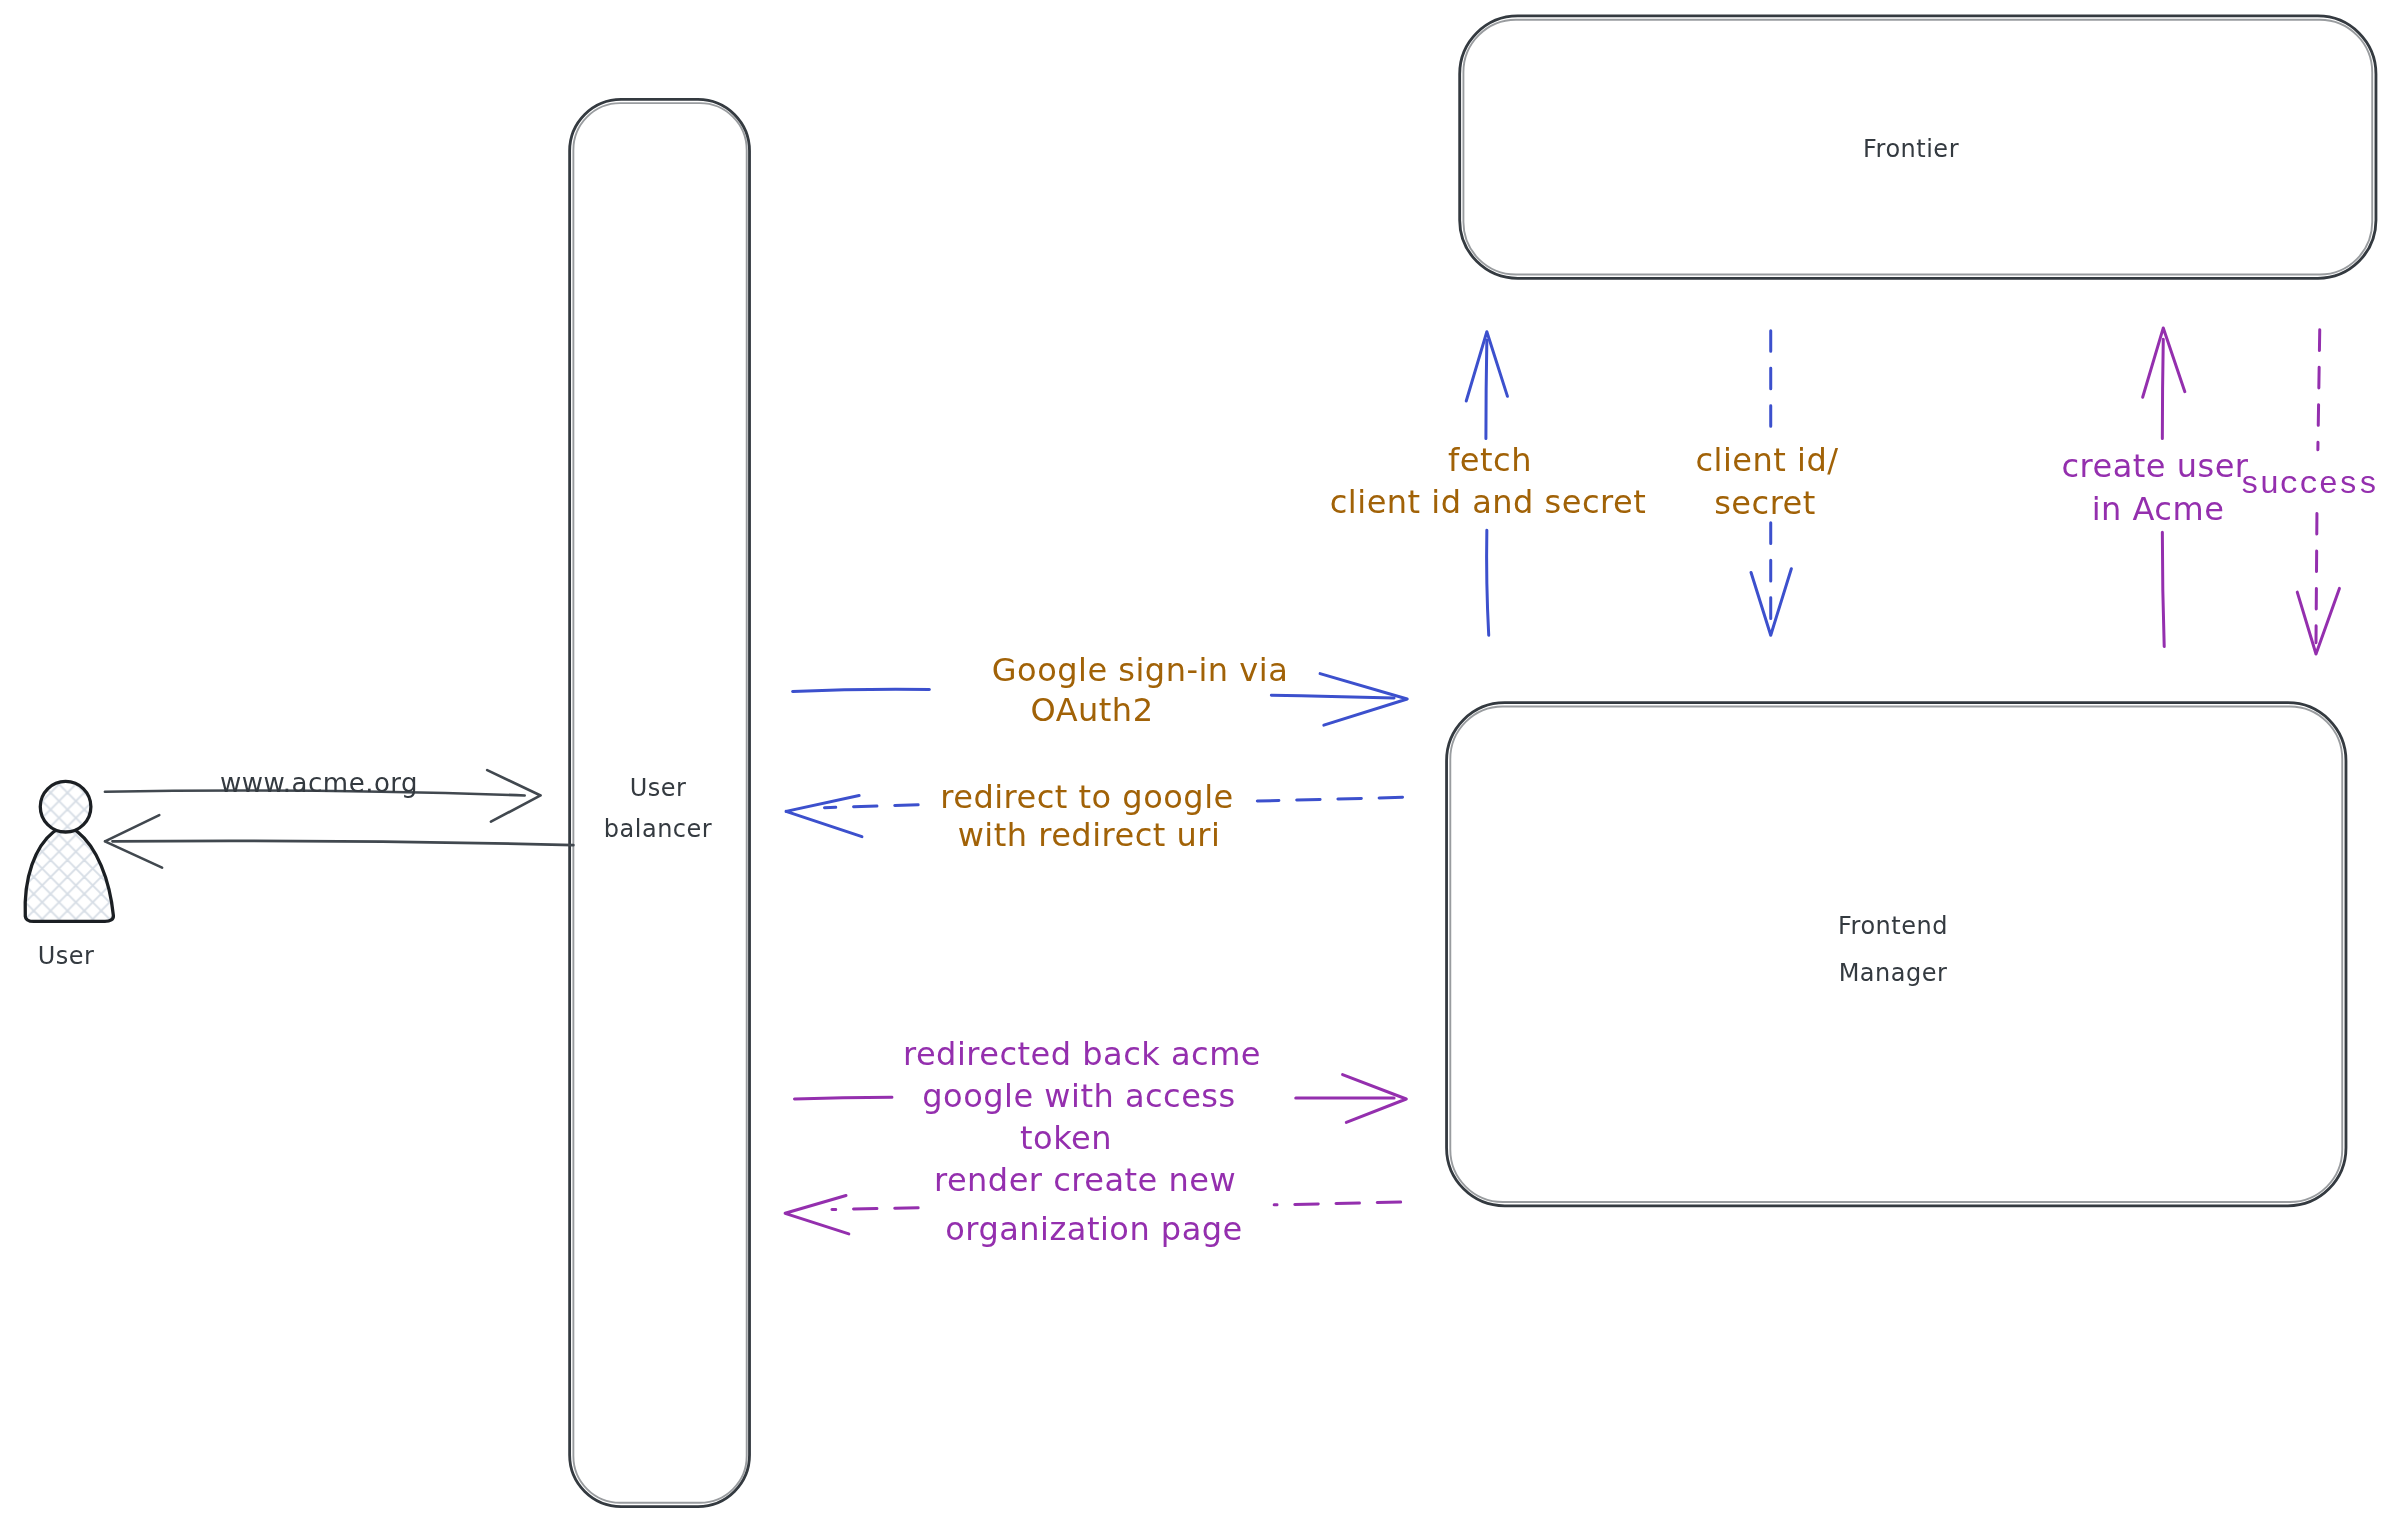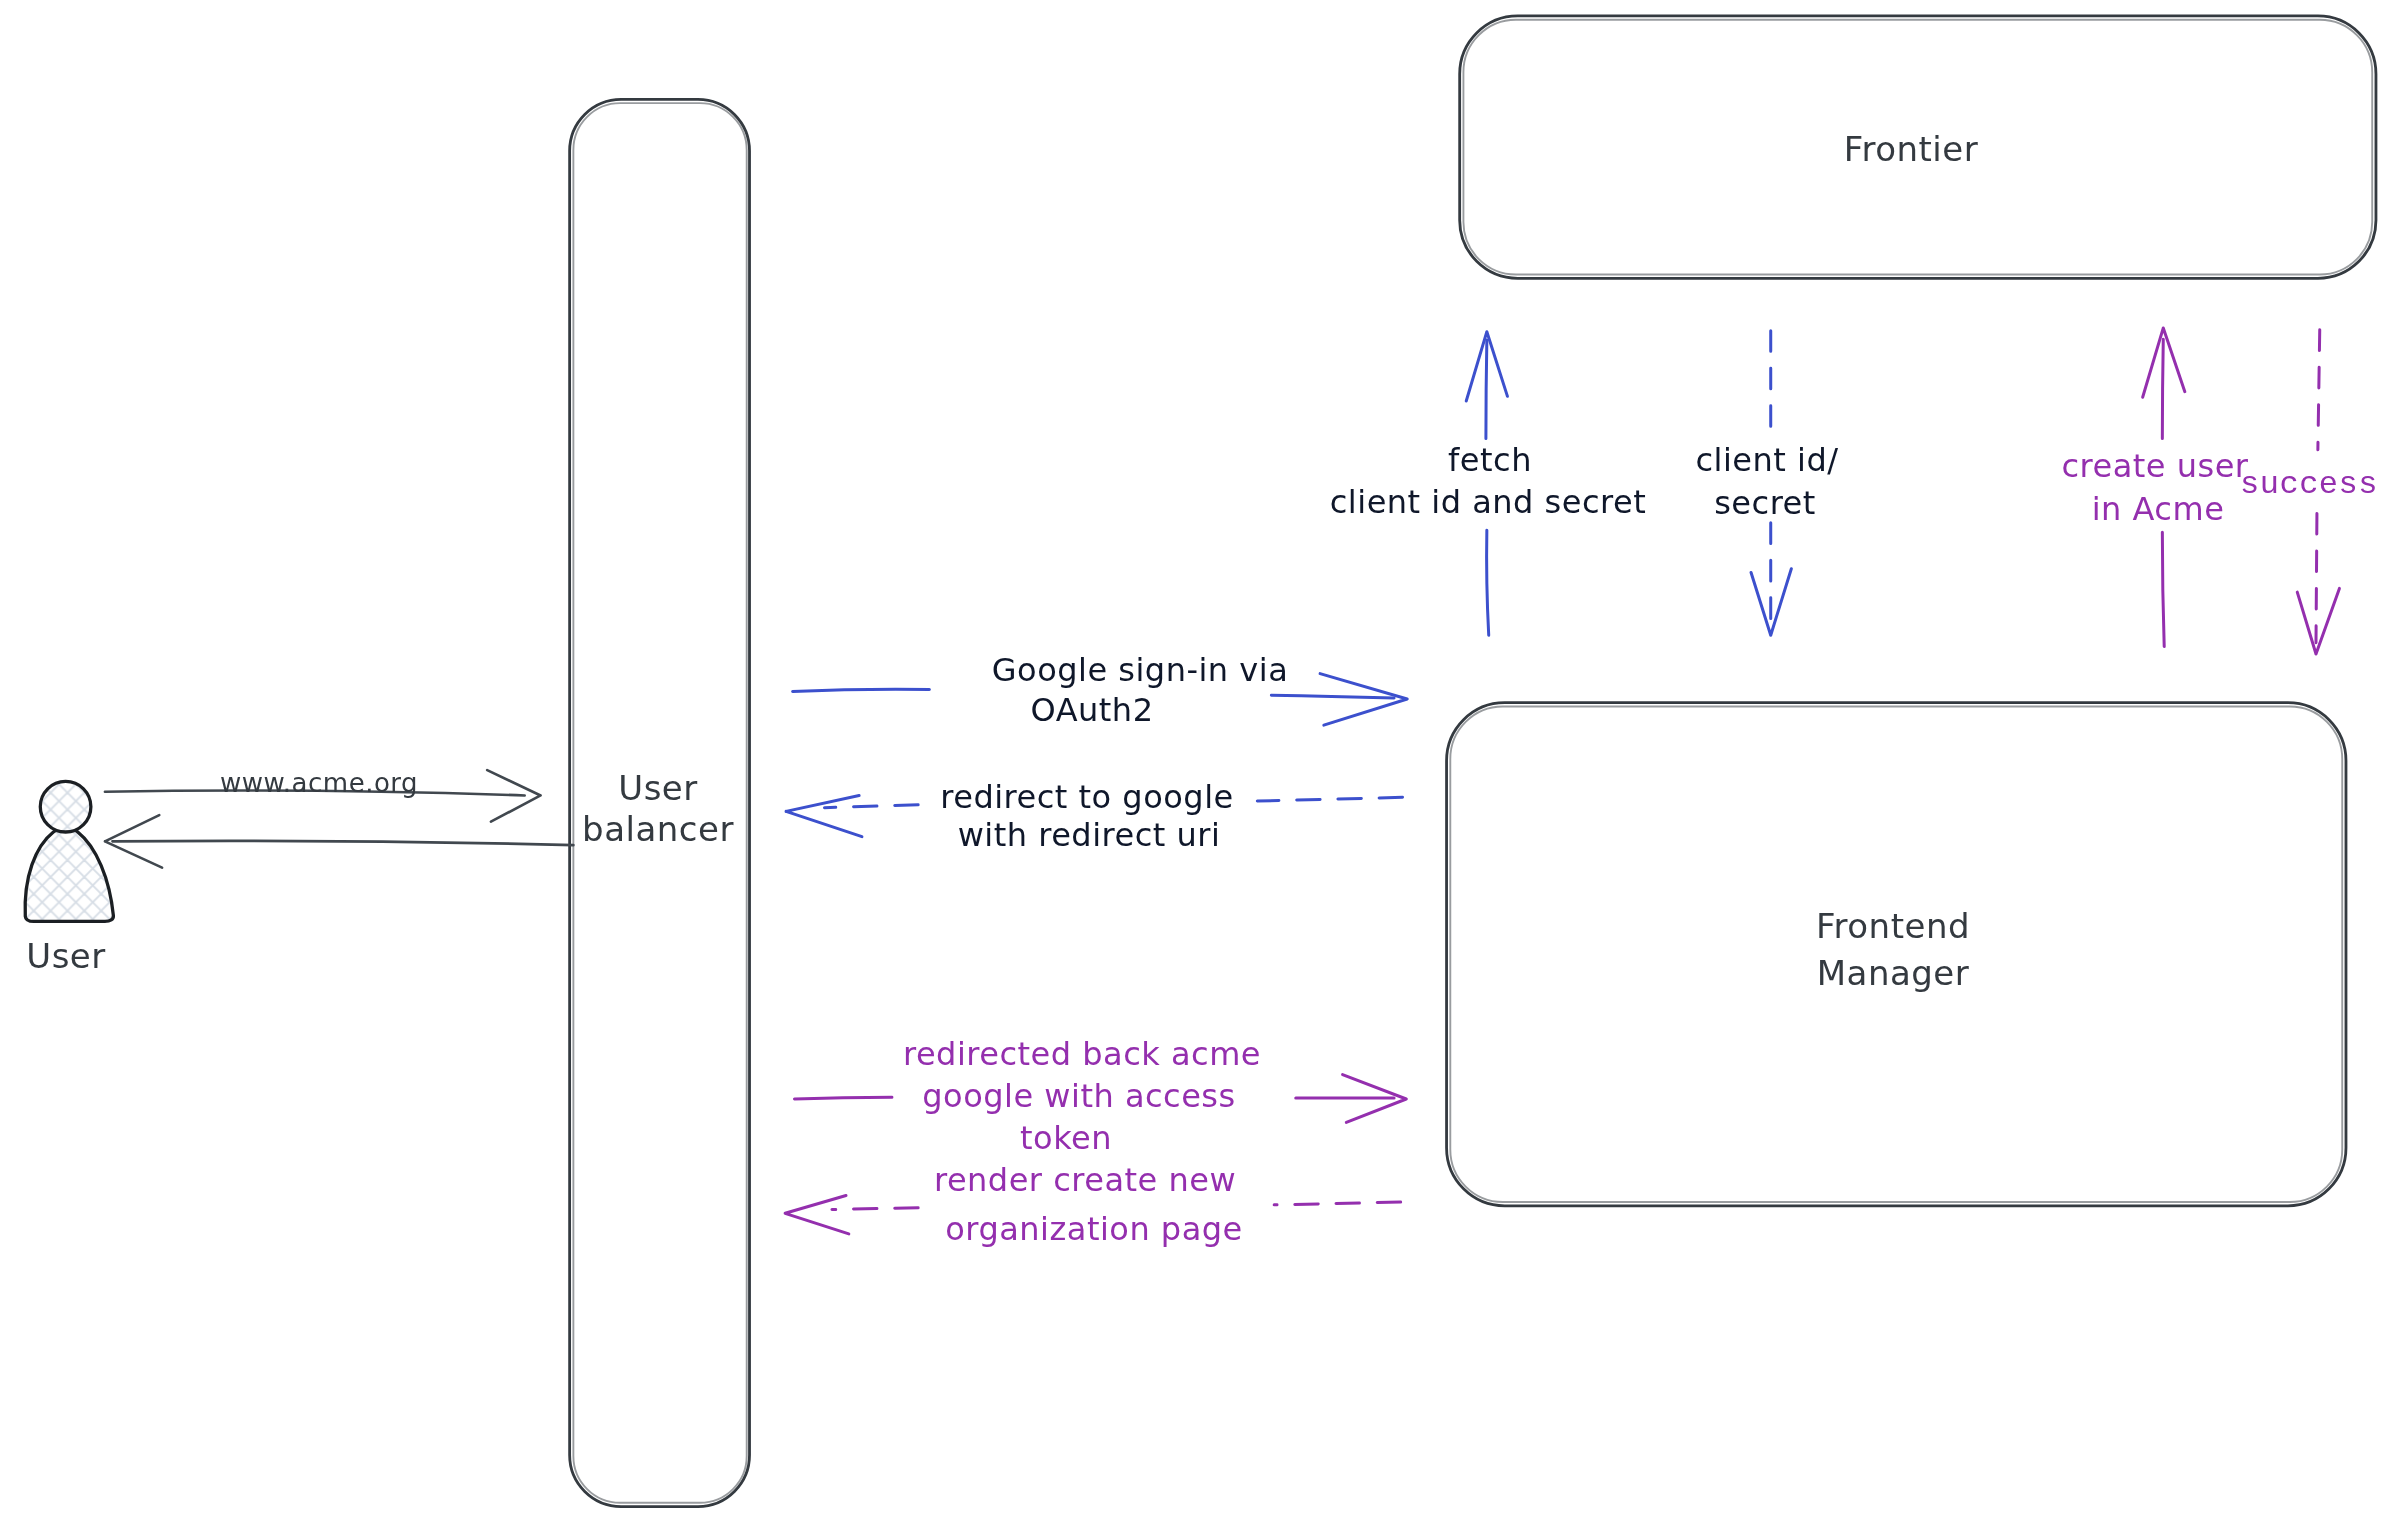--- a/index.html
+++ b/index.html
@@ -13,25 +13,25 @@
   }
   .canvas svg { position: absolute; left: 0; top: 0; }
   .lbl {
     position: absolute;
     transform: translate(-50%, -50%);
     white-space: nowrap;
     letter-spacing: 0.5px;
     line-height: 1;
   }
   .c-dark   { color: #343a40; }
-  .c-blue   { color: #0f172a; }
+  .c-blue   { color: #a16207; }
   .c-purple { color: #942fae; }
   .s33 { font-size: 26px; }
   .s34 { font-size: 32px; }
-  .s36 { font-size: 34px; }
+  .s36 { font-size: 24px; }
 </style>
 </head>
 <body>
 
 <div class="canvas">
 
   <svg width="2405" height="1530" viewBox="0 0 2567 1633" fill="none">
     <defs>
       <pattern id="xhatch" width="18" height="18" patternUnits="userSpaceOnUse">
         <rect width="18" height="18" fill="#ffffff"></rect>

